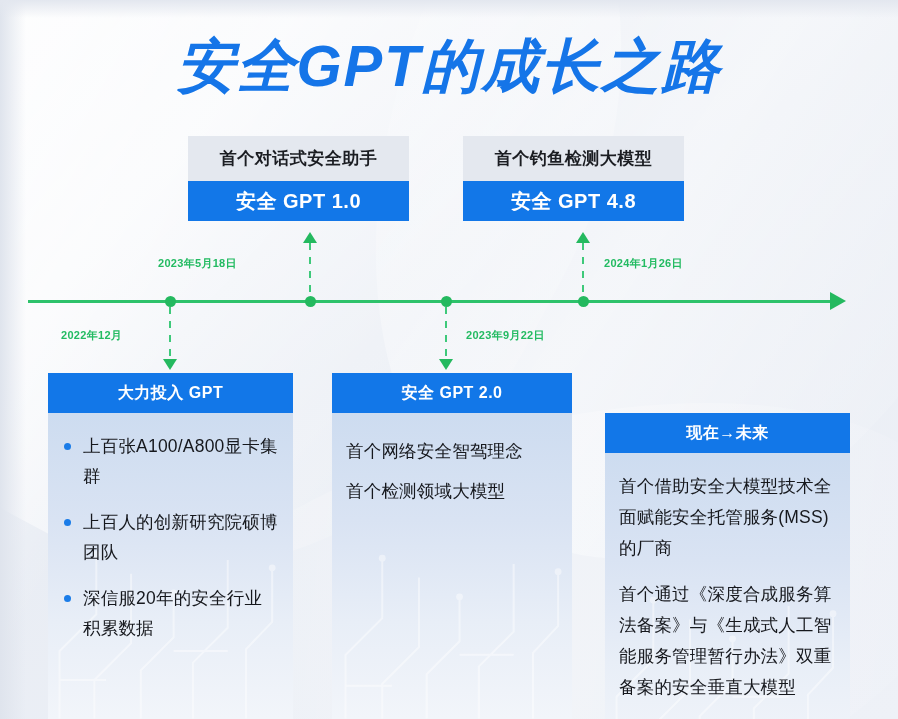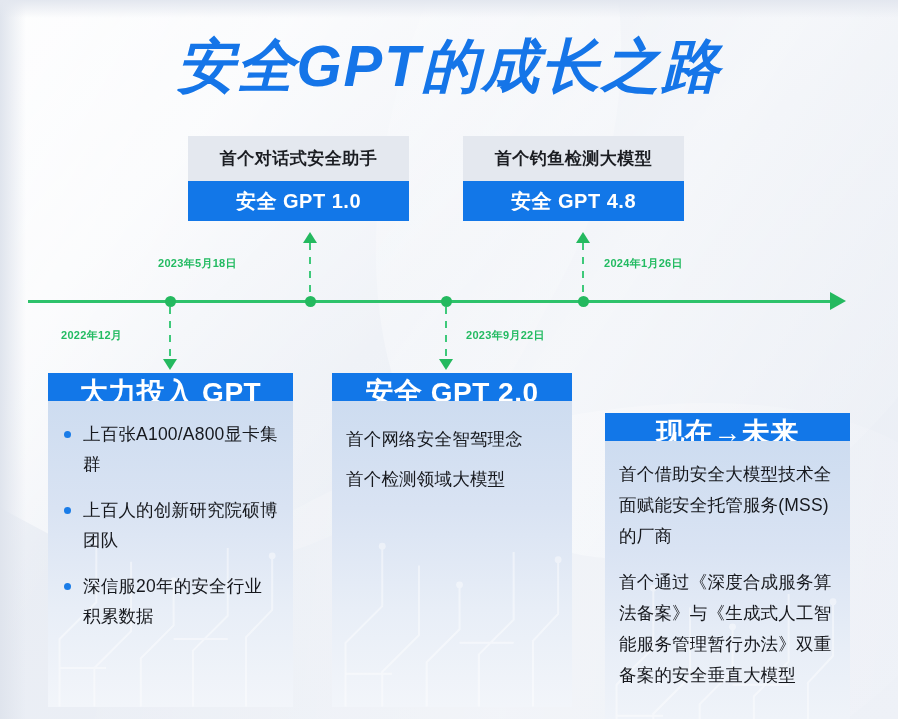--- a/index.html
+++ b/index.html
@@ -162,24 +162,24 @@
   }
 
   
   .card {
     position: absolute;
     overflow: hidden;
   }
   .card .head {
     background: #1277e8;
     color: #ffffff;
-    font-size: 28px;
+    font-size: 16px;
     font-weight: bold;
     text-align: center;
-    height: 28px;
+    height: 40px;
     line-height: 40px;
     letter-spacing: .5px;
   }
   .card .body {
     position: relative;
     background:
       linear-gradient(180deg, #cddcf0 0%, #d9e3f3 35%, #e8eef7 68%, #f2f5fa 100%);
     padding: 18px 14px 17px 14px;
     box-sizing: border-box;
   }

